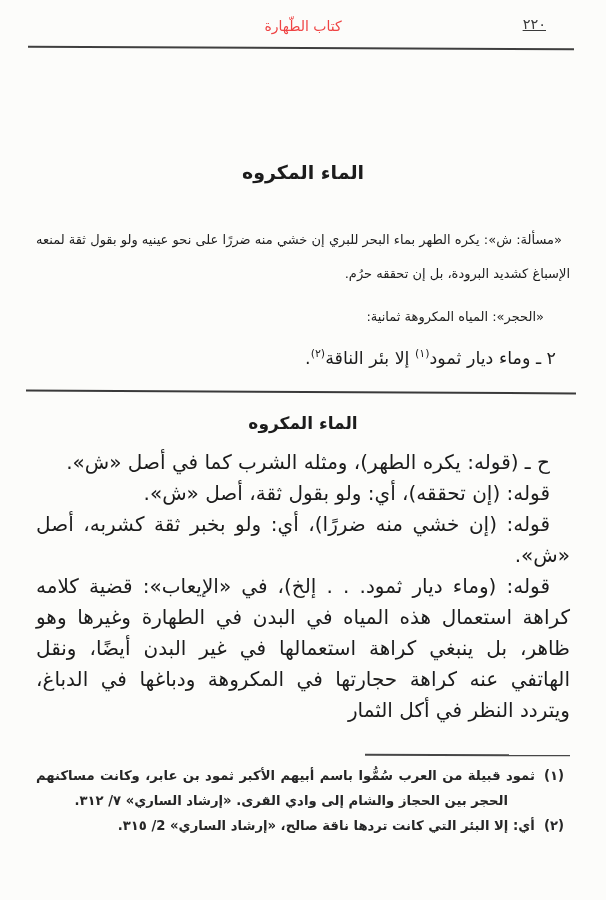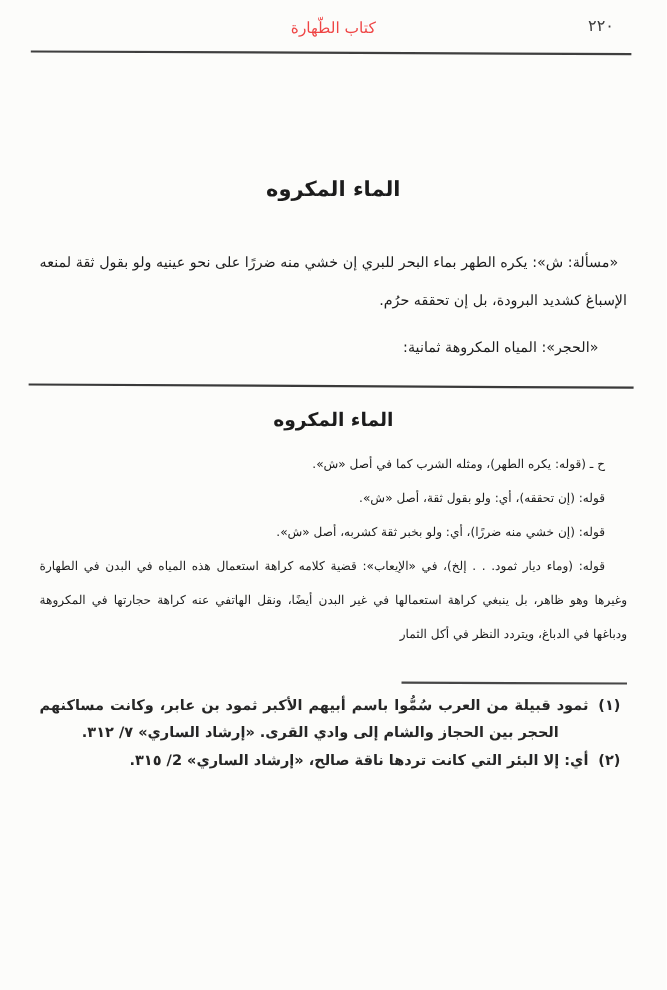--- a/index.html
+++ b/index.html
@@ -10,21 +10,21 @@
     background:#fcfcfa;
     direction:rtl;
     font-family:"DejaVu Sans", sans-serif;
     color:#1c1c1c;
     padding:16px 36px 20px 36px;
     position:relative;
     overflow:hidden;
   }
   
   .page-header { position:relative; height:24px; font-size:14.5px; color:#3a3a3a; }
-  .page-number { position:absolute; right:12px; top:0; letter-spacing:1px; }
+  .page-number { position:absolute; right:24px; top:0; letter-spacing:1px;text-decoration:underline; }
   .running-title { position:absolute; left:0; right:0; top:2px; text-align:center; font-size:14px; color:#ef4444; }
   .header-rule {
     margin-top:7px; height:2px; background:#3f3f3f;
     margin-left:-8px; margin-right:-4px;
     transform:rotate(0.25deg);
   }
   
   .matn-title { margin:112px 0 0 0; text-align:center; font-size:19px; font-weight:bold; }
   .para { margin:0; font-size:13px; line-height:34px; text-align:justify; }
   .masala { margin-top:40px; text-indent:8px; }
@@ -32,21 +32,21 @@
   .list-item { margin:7px 14px 0 0; font-size:17.5px; line-height:34px; }
   .fn-ref { font-size:11px; line-height:0; }
   
   .section-rule {
     margin-top:16px; height:2px; background:#3a3a3a;
     margin-left:-10px; margin-right:-6px;
     transform:rotate(0.3deg);
   }
   
   .sharh-title { margin:20px 0 0 0; text-align:center; font-size:17px; font-weight:bold; }
-  .sharh-para { margin:0; font-size:11px; line-height:31px; text-align:justify; text-indent:20px; }
+  .sharh-para { margin:0; font-size:20px; line-height:31px; text-align:justify; text-indent:20px; }
   .sharh-para.first { margin-top:14px; }
   
   .footnote-rule {
     width:205px; height:1.5px; background:#474747;
     margin:28px 0 7px auto;
     transform:rotate(0.2deg);
   }
   .footnote {
     margin:0 6px 0 0;
     font-size:13.2px; line-height:25px; color:#262626;
@@ -66,20 +66,21 @@
   </header>
   <div class="header-rule"></div>
 
   <h1 class="matn-title">الماء المكروه</h1>
 
   <p class="para masala">«مسألة: ش»: يكره الطهر بماء البحر للبري إن خشي منه ضررًا على نحو عينيه ولو بقول ثقة لمنعه الإسباغ كشديد البرودة، بل إن تحققه حرُم.</p>
 
   <p class="para faida">«الحجر»: المياه المكروهة ثمانية:</p>
 
 
+  <p class="list-item"><span>٢ ـ وماء ديار ثمود</span><sup class="fn-ref">(١)</sup><span> إلا بئر الناقة</span><sup class="fn-ref">(٢)</sup><span>.</span></p>
 
   <div class="section-rule"></div>
 
   <h2 class="sharh-title">الماء المكروه</h2>
 
   <p class="sharh-para first">ح ـ (قوله: يكره الطهر)، ومثله الشرب كما في أصل «ش».</p>
   <p class="sharh-para">قوله: (إن تحققه)، أي: ولو بقول ثقة، أصل «ش».</p>
   <p class="sharh-para">قوله: (إن خشي منه ضررًا)، أي: ولو بخبر ثقة كشربه، أصل «ش».</p>
   <p class="sharh-para">قوله: (وماء ديار ثمود. . . إلخ)، في «الإيعاب»: قضية كلامه كراهة استعمال هذه المياه في البدن في الطهارة وغيرها وهو ظاهر، بل ينبغي كراهة استعمالها في غير البدن أيضًا، ونقل الهاتفي عنه كراهة حجارتها في المكروهة ودباغها في الدباغ، ويتردد النظر في أكل الثمار</p>
 

